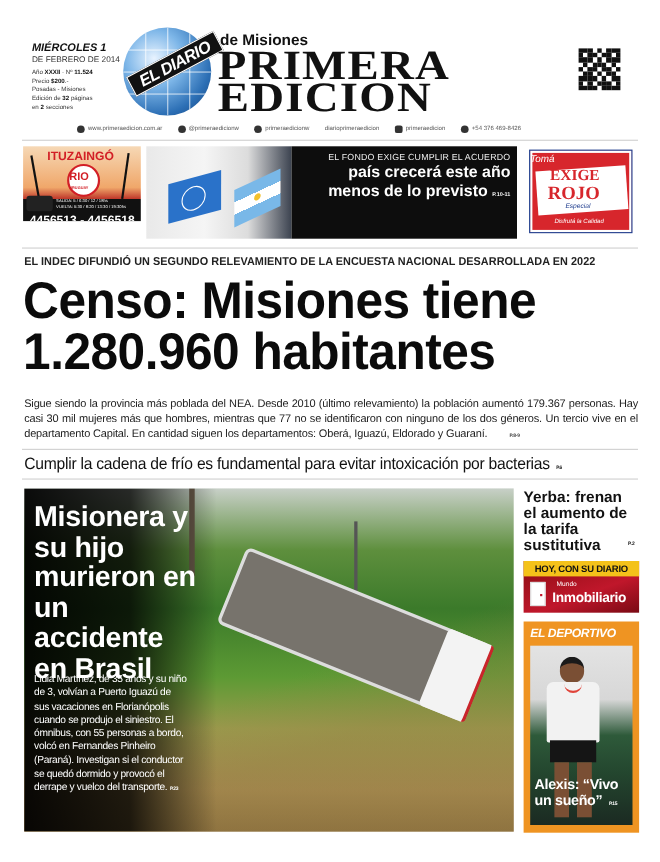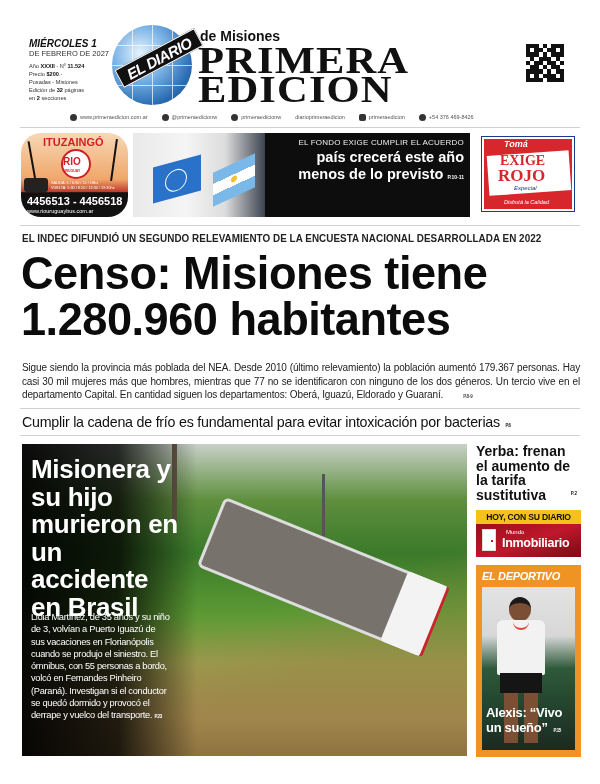--- a/index.html
+++ b/index.html
@@ -31,22 +31,22 @@
     display: grid; grid-template-columns: repeat(9, 1fr); grid-template-rows: repeat(9, 1fr); }
   .qr span { display: block; }
   .qr .k { background: #111; }
 
   .social-bar { position: absolute; left: 70px; top: 111px; width: 460px; height: 12px; display: flex; align-items: center; gap: 14px; font-size: 5.5px; color: #555; }
   .social-item { display: flex; align-items: center; gap: 3px; }
   .social-icon { width: 7px; height: 7px; border-radius: 50%; background: #333; display: inline-block; }
   .rule { position: absolute; left: 20px; width: 560px; height: 1px; background: #cfcfcf; }
 
   
-  .ad-rio { position: absolute; left: 21px; top: 133px; width: 107px; height: 84px; overflow: hidden;
-    background: linear-gradient(180deg, #f6d8b5 0%, #f0a76a 55%, #c0392b 70%, #111 71%); border-radius: 20px; }
+  .ad-rio { position: absolute; left: 21px; top: 133px; width: 107px; height: 68px; overflow: hidden;
+    background: linear-gradient(180deg, #f6d8b5 0%, #f0a76a 55%, #c0392b 70%, #111 71%); }
   .ad-rio .title { position: absolute; left: 22px; top: 3px; font-weight: bold; font-size: 11px; color: #d21f26; }
   .ad-rio .logo { position: absolute; left: 40px; top: 16px; width: 30px; height: 30px; border-radius: 50%; background: #fff; border: 2px solid #d21f26;
     font-weight: bold; font-size: 10px; color: #d21f26; line-height: 22px; }
   .ad-rio .logo small { position: absolute; left: 0; right: 0; top: 17px; font-size: 3.5px; color: #d21f26; line-height: 6px; }
   .ad-rio .bus { position: absolute; left: 3px; top: 45px; width: 24px; height: 14px; background: #222; border-radius: 3px; }
   .ad-rio .sched { position: absolute; left: 30px; top: 48px; font-size: 3.8px; color: #fff; line-height: 5px; }
   .ad-rio .phones { position: absolute; left: 6px; top: 62px; font-weight: bold; font-size: 11px; color: #fff; }
   .ad-rio .web { position: absolute; left: 6px; top: 75px; font-size: 5.5px; color: #fff; }
   .palm { position: absolute; width: 2px; background: #111; }
 
@@ -58,21 +58,21 @@
     background: linear-gradient(180deg, #79b8e8 0 33%, #fff 33% 66%, #79b8e8 66% 100%); }
   .flag-arg::after { content: ""; position: absolute; left: 18px; top: 13px; width: 6px; height: 6px; border-radius: 50%; background: #f2c12e; }
 
   .imf-story { position: absolute; left: 265px; top: 133px; width: 205px; height: 84px; background: #0d0d0d; color: #fff; padding: 5px 6px 0 0; text-align: right; }
   .imf-kicker { font-size: 8px; color: #eee; letter-spacing: 0.2px; }
   .imf-headline { font-weight: bold; font-size: 14.5px; line-height: 17px; margin-top: 2px; }
   .page-ref { font-size: 5px; font-weight: bold; }
 
   .ad-mate { position: absolute; left: 476px; top: 133px; width: 105px; height: 84px; background: #fff; overflow: hidden; }
   .ad-mate .red { position: absolute; left: 6px; top: 4px; width: 92px; height: 74px; background: #d7262c; border: 2px solid #fff; outline: 1px solid #1d3b8c; }
-  .ad-mate .toma { position: absolute; left: 28px; top: 6px; font-style: italic; font-weight: bold; font-size: 9px; color: #fff; }
+  .ad-mate .toma { position: absolute; left: 6px; top: 6px; font-style: italic; font-weight: normal; font-size: 9px; color: #fff; }
   .ad-mate .banner { position: absolute; left: 12px; top: 20px; width: 82px; height: 40px; background: #fff; transform: rotate(-4deg); }
   .ad-mate .mate { position: absolute; left: 24px; top: 20px; font-family: "Liberation Serif", serif; font-weight: bold; font-size: 14px; color: #d7262c; }
   .ad-mate .rojo { position: absolute; left: 22px; top: 33px; font-family: "Liberation Serif", serif; font-weight: bold; font-size: 17px; color: #d7262c; }
   .ad-mate .especial { position: absolute; left: 38px; top: 52px; font-style: italic; font-size: 6px; color: #1d3b8c; }
   .ad-mate .disfruta { position: absolute; left: 28px; top: 66px; font-style: italic; font-size: 5.5px; color: #fff; }
 
   
   .kicker { position: absolute; left: 22px; top: 233px; width: 560px; font-size: 10.4px; font-weight: bold; color: #222; letter-spacing: 0.05px; transform: scaleX(0.95); transform-origin: left; white-space: nowrap; }
   .headline { position: absolute; left: 21px; top: 250px; width: 570px; font-weight: bold; font-size: 47px; line-height: 46px; letter-spacing: -0.5px; color: #0b0b0b; transform: scaleX(0.96); transform-origin: left; }
   .lede { position: absolute; left: 22px; top: 361px; width: 558px; font-size: 10px; line-height: 13.5px; color: #222; text-align: justify; letter-spacing: -0.15px; }
@@ -118,21 +118,21 @@
   .player-legs { position: absolute; left: 22px; top: 106px; width: 34px; height: 50px; background: linear-gradient(90deg, #7a4f34 0 40%, transparent 40% 60%, #7a4f34 60% 100%); }
   .deportivo-headline { position: absolute; left: 4px; top: 118px; width: 90px; font-weight: bold; font-size: 13px; line-height: 15px; color: #fff; letter-spacing: -0.3px; }
   .deportivo-headline .page-ref { font-size: 4.5px; margin-left: 6px; }
 </style>
 </head>
 <body>
 
 <header class="masthead">
   <div class="issue-info">
     <div class="issue-day">MIÉRCOLES 1</div>
-    <div class="issue-date">DE FEBRERO DE 2027</div>
+    <div class="issue-date">DE FEBRERO DE 2014</div>
     <div class="issue-meta">
       <div>
         <span>Año</span>
         <b>XXXII</b> -
         <span>Nº</span>
         <b>11.524</b>
       </div>
       <div>
         <span>Precio</span>
         <b>$200</b><span>.-</span>

